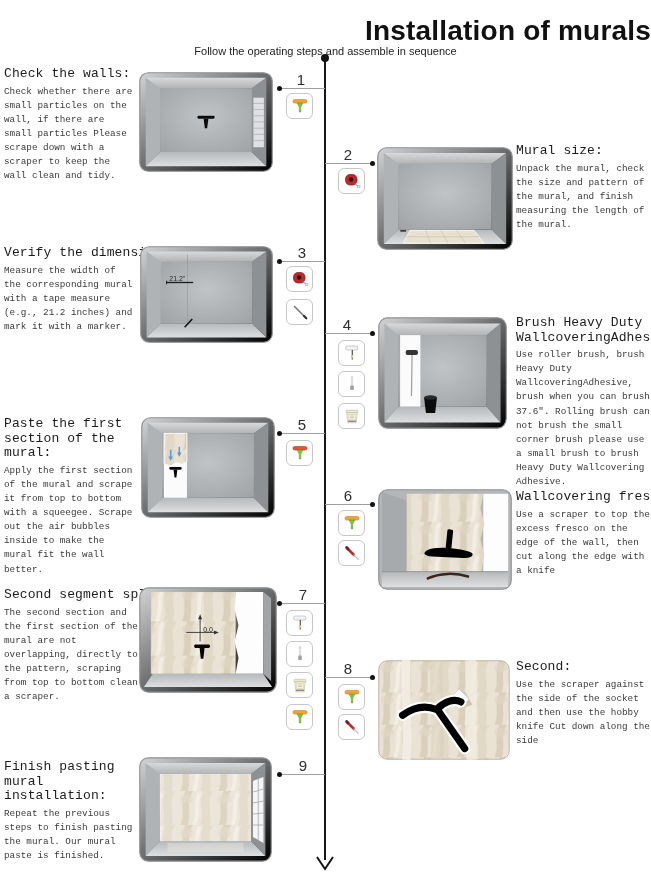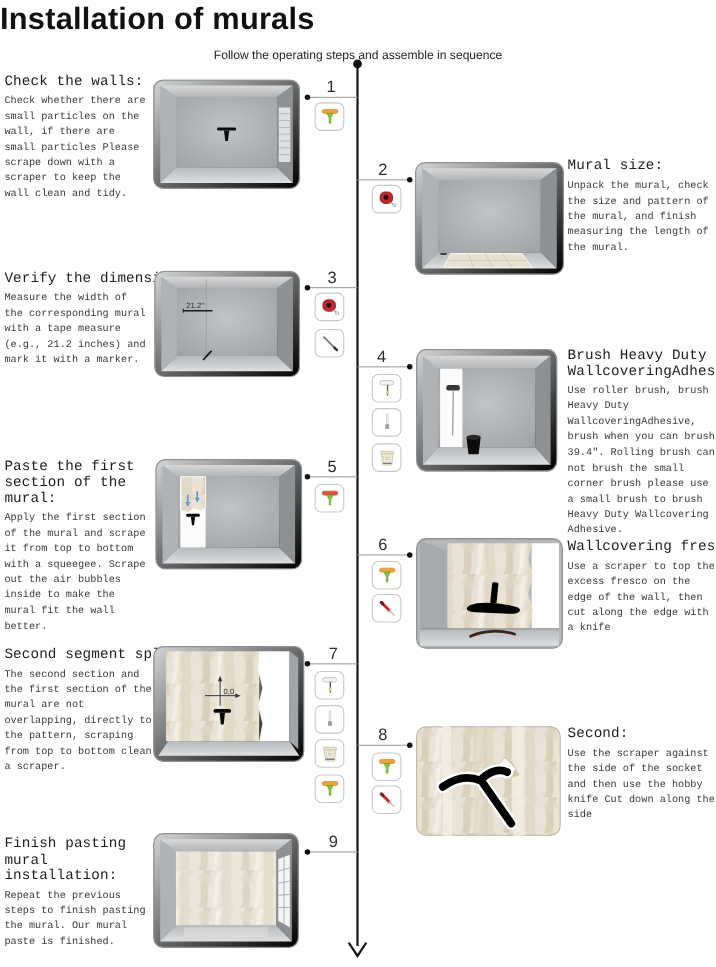--- a/index.html
+++ b/index.html
@@ -1,18 +1,18 @@
 <!DOCTYPE html>
 <html><head>
 <meta charset="utf-8">
 <style>
   html,body{margin:0;padding:0;background:#fff;}
   .canvas{position:relative;width:651px;height:879px;background:#fff;overflow:hidden;
           font-family:"Liberation Sans",sans-serif;}
-  .title{position:absolute;top:0;left:0;width:100%;text-align:left;margin:0;padding-top:1px;
+  .title{position:absolute;top:0;left:0;width:100%;text-align:right;margin:0;padding-top:15px;
          font-size:28px;font-weight:700;color:#111;letter-spacing:.2px;}
   .subtitle{position:absolute;top:33px;left:0;width:100%;text-align:center;
             font-size:11px;color:#222;margin-top:12px;}
   .timeline{position:absolute;left:324px;top:58px;width:1.6px;height:802px;background:#161616;}
   .tl-dot{position:absolute;left:321px;top:54px;width:8px;height:8px;border-radius:50%;background:#111;}
   .tl-arrow{position:absolute;left:316px;top:856px;}
   .connector{position:absolute;height:1px;background:#9f9f9f;}
   .c-dot{position:absolute;width:5px;height:5px;border-radius:50%;background:#111;top:-2px;}
   .cl .c-dot{left:-5px;} .cr .c-dot{right:-5px;}
   .step-num{position:absolute;width:32px;text-align:center;font-size:15px;color:#2d2d2d;}
@@ -176,21 +176,21 @@
     </svg>
     <span class="ann" style="left:22%;top:30%">21.2"</span>
   </div>
 
   <div class="connector cr" style="left:325px;top:333px;width:45px">
       <span class="c-dot"></span>
     </div>
   <div class="step-num" style="left:331px;top:316px">4</div>
   <div class="txt" style="left:516px;top:316px;width:135px">
     <h3>Brush Heavy Duty WallcoveringAdhesive:</h3>
-    <p>Use roller brush, brush Heavy Duty WallcoveringAdhesive, brush when you can brush 39.4". Rolling brush can not brush the small corner brush please use a small brush to brush Heavy Duty Wallcovering Adhesive.</p>
+    <p>Use roller brush, brush Heavy Duty WallcoveringAdhesive, brush when you can brush 37.6". Rolling brush can not brush the small corner brush please use a small brush to brush Heavy Duty Wallcovering Adhesive.</p>
   </div>
   <div class="tool" style="left:338px;top:340px">
     <svg viewBox="0 0 20 20">
         <rect x="3.5" y="3" width="12.5" height="4" rx="2" fill="#f2f3f4" stroke="#b4b6b8" stroke-width=".7"></rect>
         <path d="M10.3,7 L10.3,16.5" stroke="#57534a" stroke-width="1.2"></path>
         <rect x="9.4" y="12" width="1.8" height="3.2" fill="#d9c37a"></rect>
       </svg>
   </div>
   <div class="tool" style="left:338px;top:371px">
     <svg viewBox="0 0 20 20">

